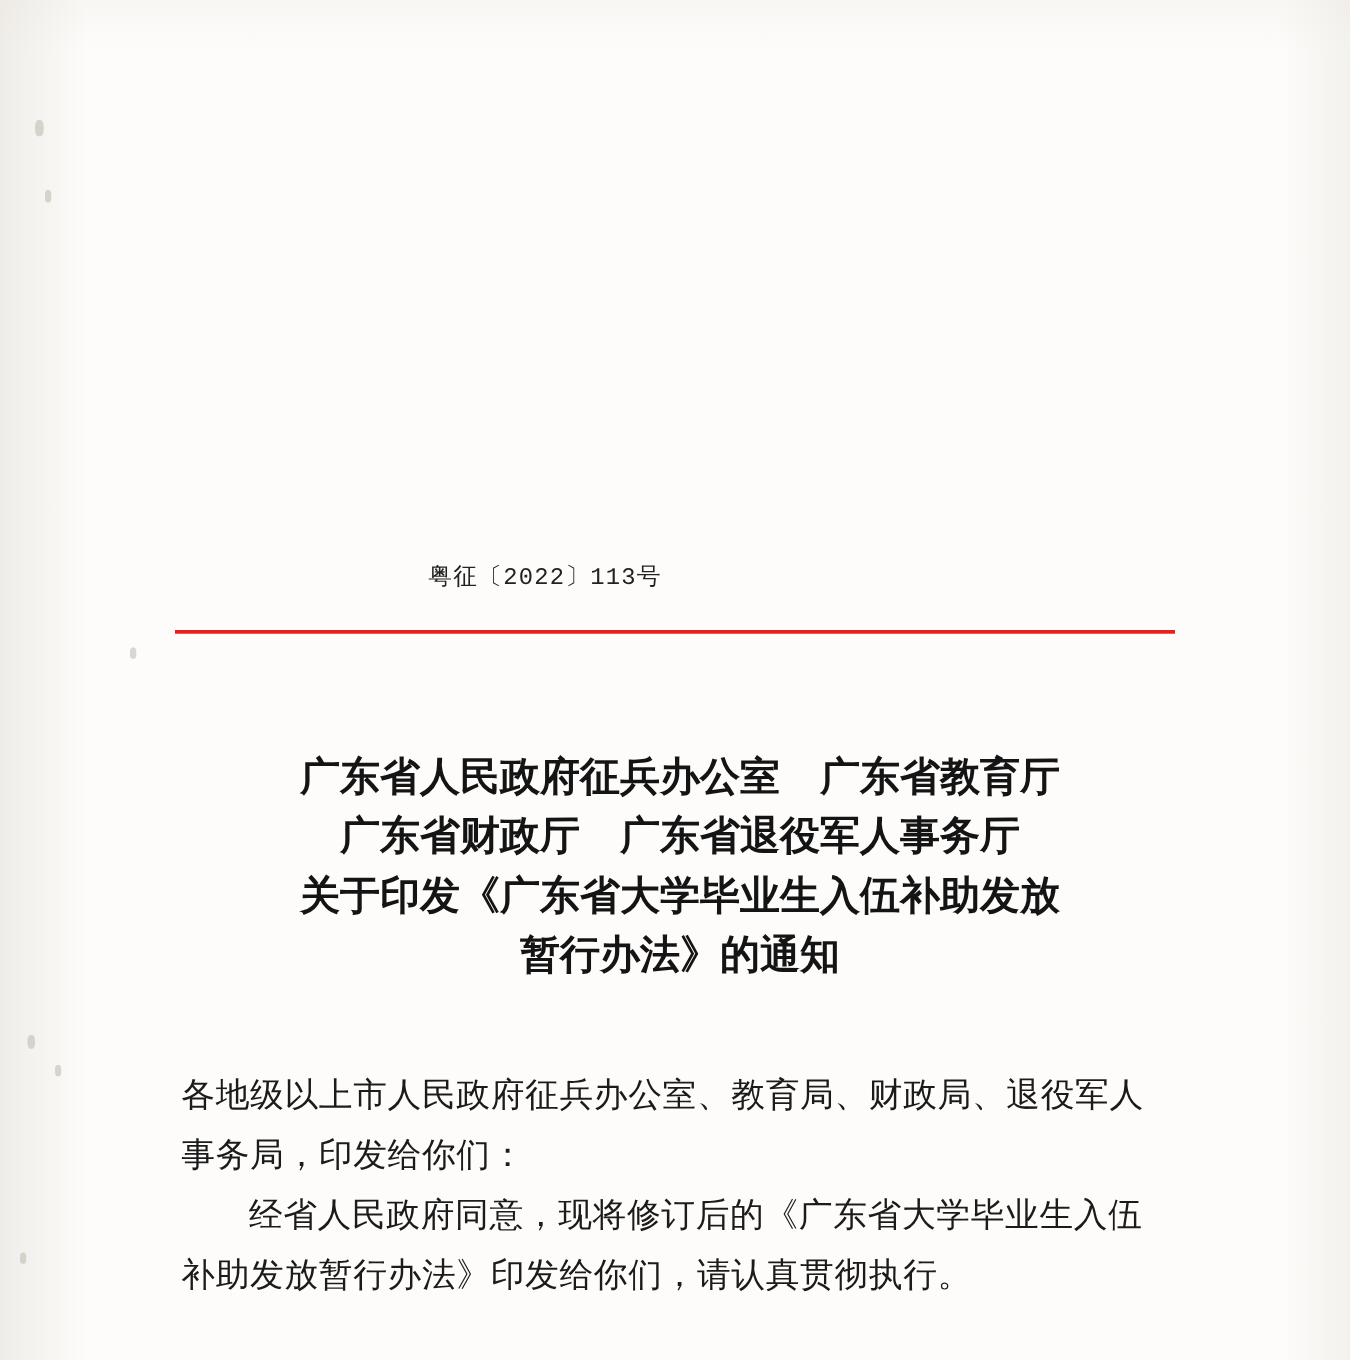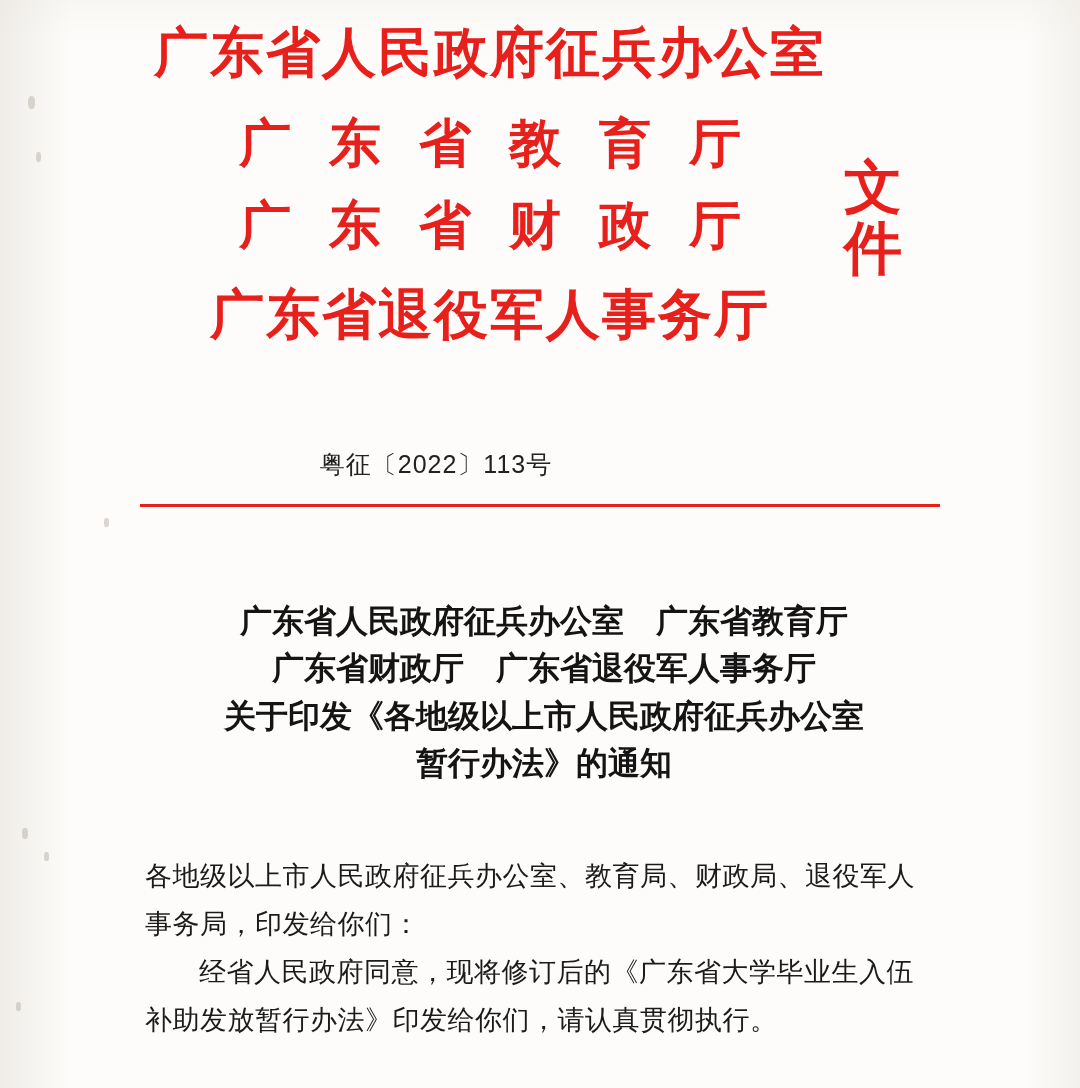--- a/index.html
+++ b/index.html
@@ -108,24 +108,24 @@
     text-align: center;
   }
 
   
   .docnum {
     position: absolute;
     left: 0;
     top: 448px;
     width: 872px;
     text-align: center;
-    font-size: 25px;
+    font-size: 19px;
     letter-spacing: 1px;
     color: #222;
-    font-family: Liberation Sans, sans-serif;
+    font-family: Liberation Mono, monospace;
   }
   .red-rule {
     position: absolute;
     left: 140px;
     top: 504px;
     width: 800px;
     height: 3px;
     background: #e8201c;
   }
 
@@ -166,37 +166,28 @@
 
 <div class="doc">
 
   <div class="speck" style="left:28px;top:96px;width:7px;height:13px;"></div>
   <div class="speck" style="left:36px;top:152px;width:5px;height:10px;"></div>
   <div class="speck" style="left:104px;top:518px;width:5px;height:9px;"></div>
   <div class="speck" style="left:22px;top:828px;width:6px;height:11px;"></div>
   <div class="speck" style="left:44px;top:852px;width:5px;height:9px;"></div>
   <div class="speck" style="left:16px;top:1002px;width:5px;height:9px;"></div>
 
-  <div class="masthead">
-    <div class="mast-col">
-      <div class="mast-line l1">广东省人民政府征兵办公室</div>
-      <div class="mast-line l2">广东省教育厅</div>
-      <div class="mast-line l3">广东省财政厅</div>
-      <div class="mast-line l4">广东省退役军人事务厅</div>
-    </div>
-    <div class="mast-wenjian">文件</div>
-  </div>
 
   <div class="docnum">粤征〔2022〕113号</div>
   <div class="red-rule"></div>
 
   <div class="title">
     <div>广东省人民政府征兵办公室　广东省教育厅</div>
     <div>广东省财政厅　广东省退役军人事务厅</div>
-    <div>关于印发《各地级以上市人民政府征兵办公室</div>
+    <div>关于印发《广东省大学毕业生入伍补助发放</div>
     <div>暂行办法》的通知</div>
   </div>
 
   <div class="body-text">
     <p>各地级以上市人民政府征兵办公室、教育局、财政局、退役军人</p>
     <p>事务局，印发给你们：</p>
     <p class="indent">经省人民政府同意，现将修订后的《广东省大学毕业生入伍</p>
     <p>补助发放暂行办法》印发给你们，请认真贯彻执行。</p>
   </div>
 

